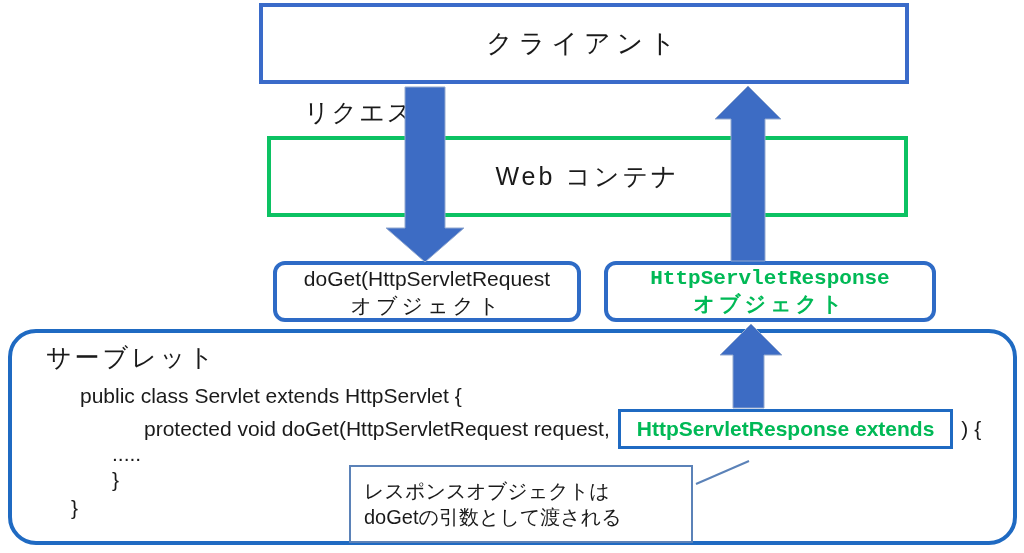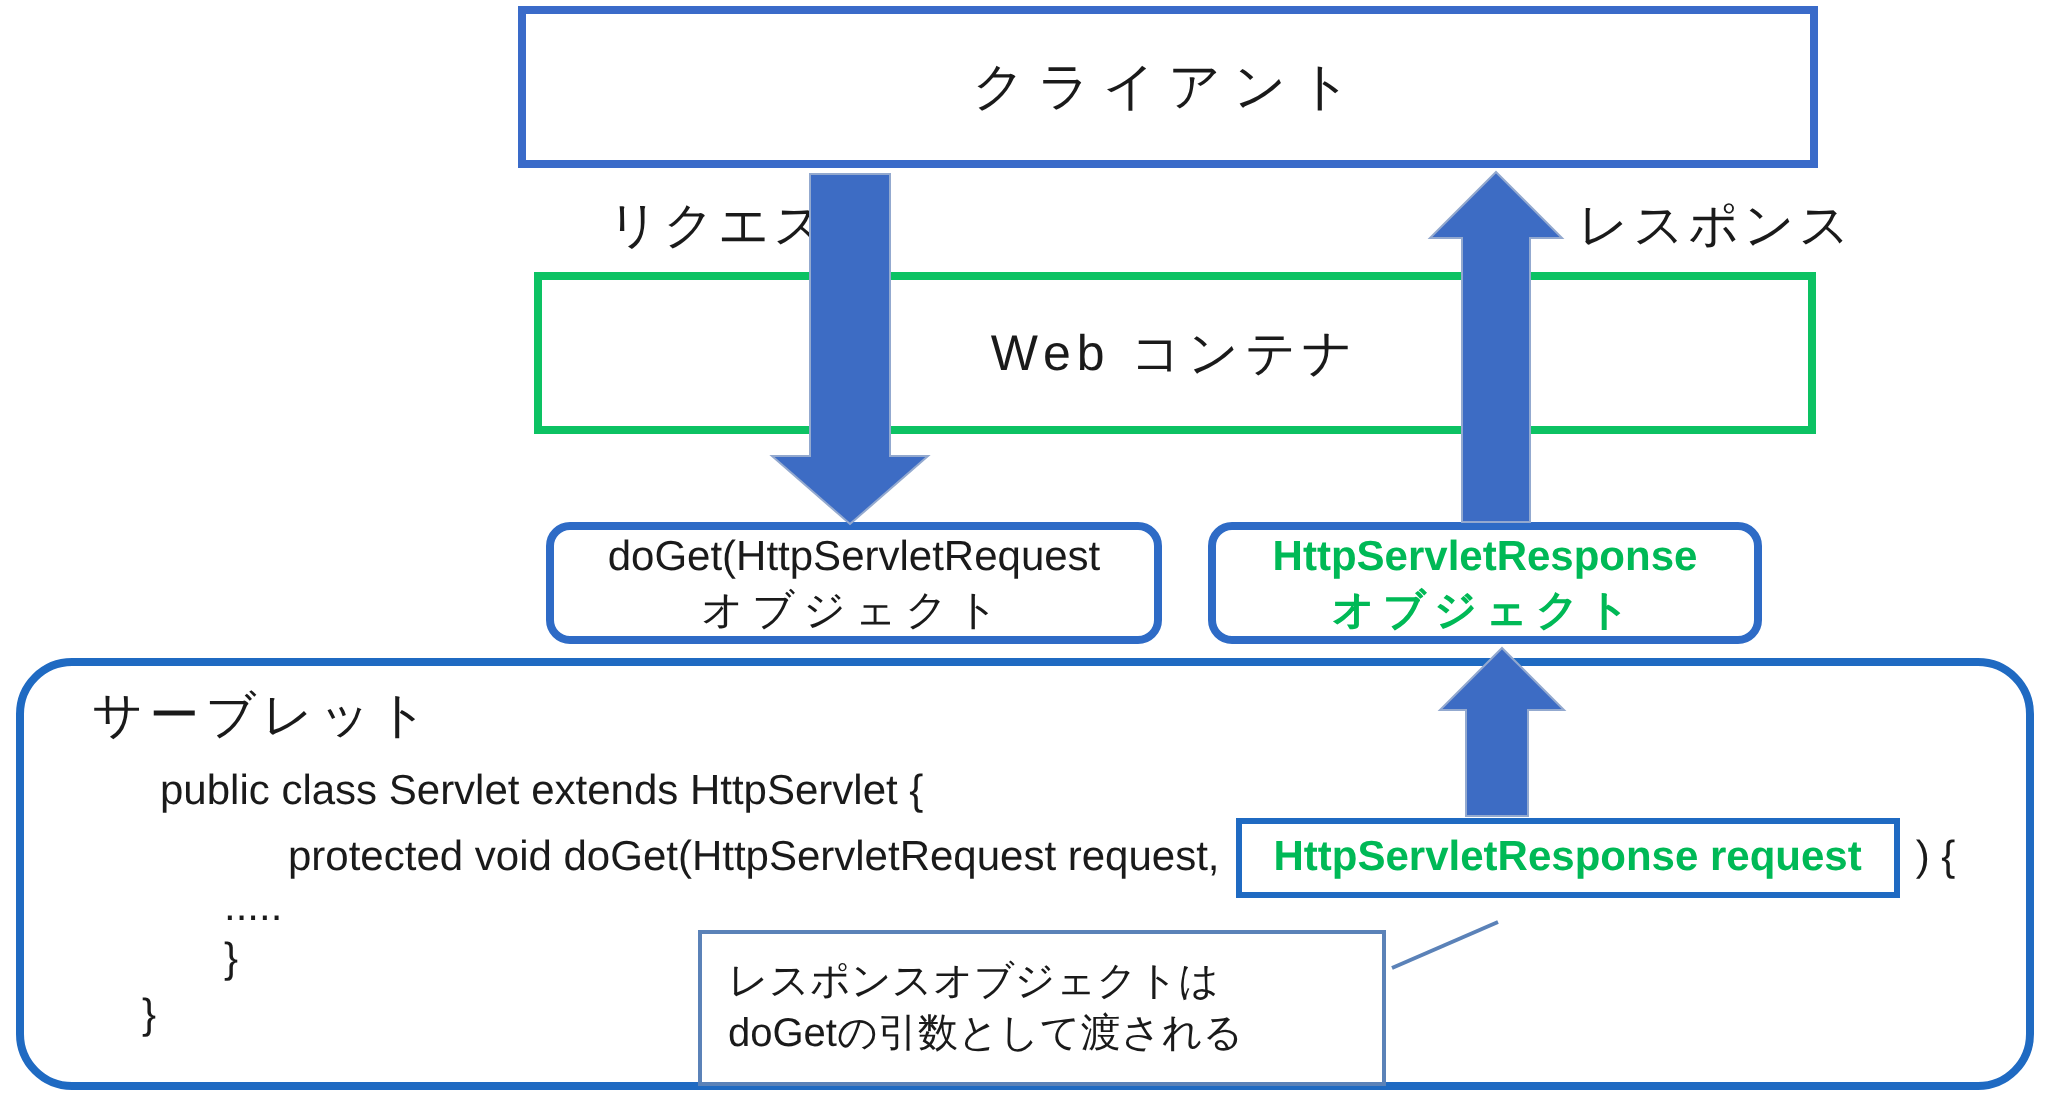--- a/index.html
+++ b/index.html
@@ -42,21 +42,21 @@
   
   .object-box {
     width: 308px; height: 61px; top: 261px;
     border: 4px solid #2e6bc6; border-radius: 12px;
     background: #ffffff;
     display: flex; flex-direction: column; align-items: center; justify-content: flex-start;
     font-size: 21px; line-height: 1.3;
     z-index: 4; text-align: center;
   }
   .doget-object-box { left: 273px; }
-  .response-object-box { left: 604px; width: 277px; }
+  .response-object-box { left: 604px; width: 332px; font-family: Liberation Mono, monospace; }
   .green-bold { color: #00b956; font-weight: bold; }
   .jp-spaced { letter-spacing: 4px; }
 
   
   .servlet-box {
     left: 8px; top: 329px; width: 1009px; height: 216px;
     border: 4px solid #1f6ac2; border-radius: 28px;
     z-index: 1;
   }
   .servlet-title { left: 46px; top: 341px; font-size: 25px; letter-spacing: 3px; z-index: 2; }
@@ -104,21 +104,20 @@
 </head>
 <body>
 
 <div class="stage">
 
   <div class="abs client-box">
     <span>クライアント</span>
   </div>
 
   <div class="abs flow-label request-label">リクエスト</div>
-  <div class="abs flow-label response-label">レスポンス</div>
 
   <div class="abs web-container-box">
     <span>Web コンテナ</span>
   </div>
 
   <div class="abs object-box doget-object-box">
     <div>doGet(HttpServletRequest</div>
     <div class="jp-spaced">オブジェクト</div>
   </div>
 
@@ -127,21 +126,21 @@
     <div class="green-bold jp-spaced">オブジェクト</div>
   </div>
 
   <div class="abs servlet-box"></div>
   <div class="abs servlet-title">サーブレット</div>
 
   <div class="abs code code-line1">public class Servlet extends HttpServlet {</div>
 
   <div class="abs code-line2">
     <span class="pre-text">protected void doGet(HttpServletRequest request,</span>
-    <span class="response-param-box">HttpServletResponse request</span>
+    <span class="response-param-box">HttpServletResponse extends</span>
     <span class="post-text">) {</span>
   </div>
 
   <div class="abs code code-line3">.....</div>
   <div class="abs code code-line4">}</div>
   <div class="abs code code-line5">}</div>
 
   <div class="abs callout-box">
     <div>レスポンスオブジェクトは</div>
     <div>doGetの引数として渡される</div>

